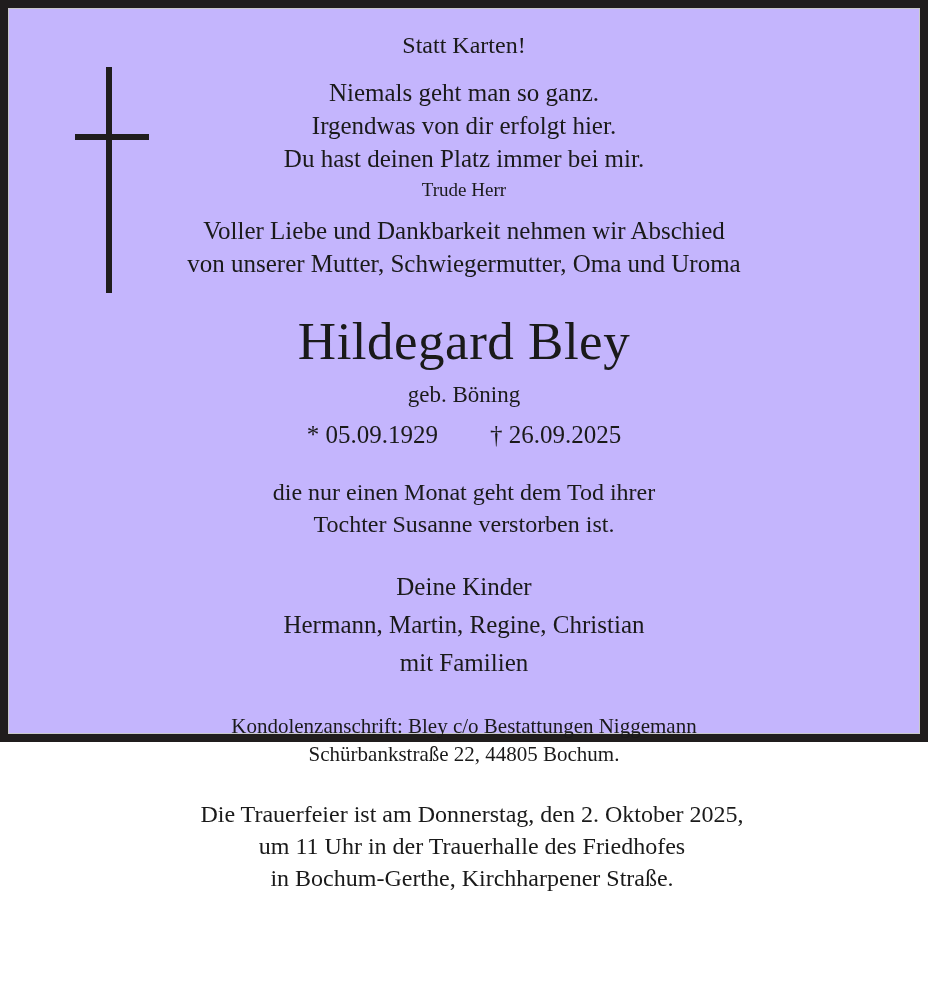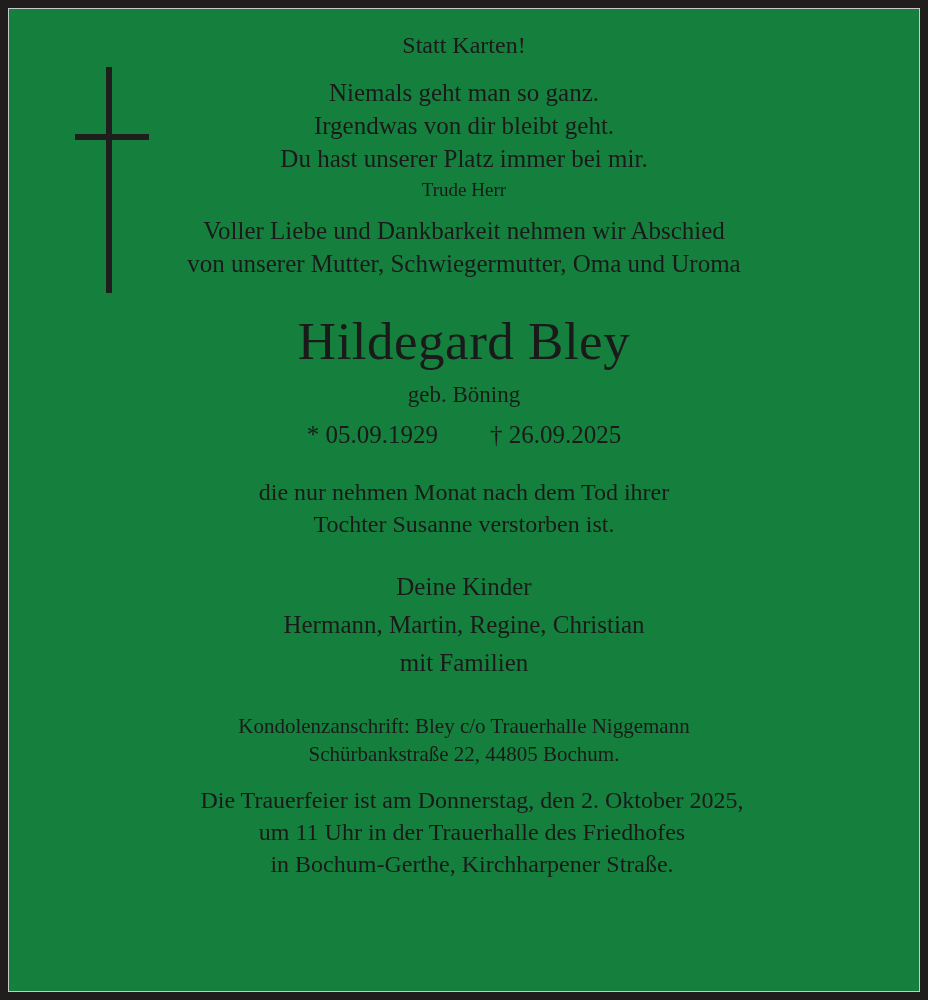--- a/index.html
+++ b/index.html
@@ -13,23 +13,23 @@
     font-family: "Liberation Serif", "DejaVu Serif", serif;
     color: #1a1a1a;
     overflow: hidden;
   }
 
   
   .notice-frame {
     position: relative;
     box-sizing: border-box;
     width: 928px;
-    height: 1000px;
+    height: 742px;
     border: 8px solid #201d1d;
-    background: #15803d;
+    background: #c4b5fd;
   }
   .notice-inner-rule {
     position: absolute;
     left: 0; top: 0; right: 0; bottom: 0;
     border: 1px solid #c9c9c9;
     pointer-events: none;
   }
 
   .notice-body {
     position: relative;
@@ -131,21 +131,21 @@
 
   .condolence {
     font-size: 21px;
     line-height: 28px;
     margin-top: 30px;
   }
 
   .service {
     font-size: 24px;
     line-height: 32px;
-    margin-top: 16px;
+    margin-top: 30px;
     padding-left: 16px;
   }
 </style>
 </head>
 <body>
 
 <div class="notice-frame">
   <div class="notice-inner-rule"></div>
 
   <div class="notice-body">
@@ -154,51 +154,51 @@
       <div class="cross-vertical"></div>
       <div class="cross-horizontal"></div>
     </div>
 
     <div class="content">
 
       <div class="heading-statt">Statt Karten!</div>
 
       <div class="poem">
         <span class="line">Niemals geht man so ganz.</span>
-        <span class="line">Irgendwas von dir bleibt geht.</span>
-        <span class="line">Du hast unserer Platz immer bei mir.</span>
+        <span class="line">Irgendwas von dir erfolgt hier.</span>
+        <span class="line">Du hast deinen Platz immer bei mir.</span>
       </div>
       <div class="poem-author">Trude Herr</div>
 
       <div class="dedication">
         <span class="line">Voller Liebe und Dankbarkeit nehmen wir Abschied</span>
         <span class="line">von unserer Mutter, Schwiegermutter, Oma und Uroma</span>
       </div>
 
       <div class="name-deceased">Hildegard Bley</div>
 
       <div class="maiden-name">geb. Böning</div>
 
       <div class="dates">
         <span class="date-birth"><span>*</span>&nbsp;<span>05.09.1929</span></span><span class="date-death"><span>†</span>&nbsp;<span>26.09.2025</span></span>
       </div>
 
       <div class="note-daughter">
-        <span class="line">die nur nehmen Monat nach dem Tod ihrer</span>
+        <span class="line">die nur einen Monat geht dem Tod ihrer</span>
         <span class="line">Tochter Susanne verstorben ist.</span>
       </div>
 
       <div class="survivors">
         <span class="line">Deine Kinder</span>
         <span class="line">Hermann, Martin, Regine, Christian</span>
         <span class="line">mit Familien</span>
       </div>
 
       <div class="condolence">
-        <span class="line">Kondolenzanschrift: Bley c/o Trauerhalle Niggemann</span>
+        <span class="line">Kondolenzanschrift: Bley c/o Bestattungen Niggemann</span>
         <span class="line">Schürbankstraße 22, 44805 Bochum.</span>
       </div>
 
       <div class="service">
         <span class="line">Die Trauerfeier ist am Donnerstag, den 2. Oktober 2025,</span>
         <span class="line">um 11 Uhr in der Trauerhalle des Friedhofes</span>
         <span class="line">in Bochum-Gerthe, Kirchharpener Straße.</span>
       </div>
 
     </div>

